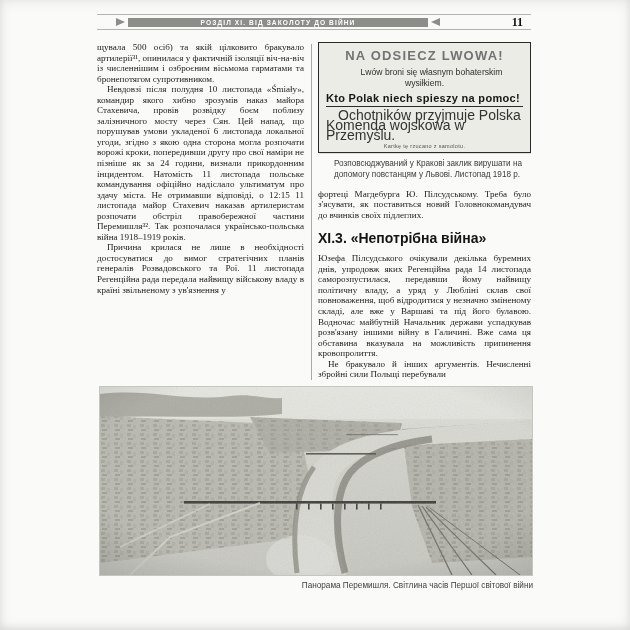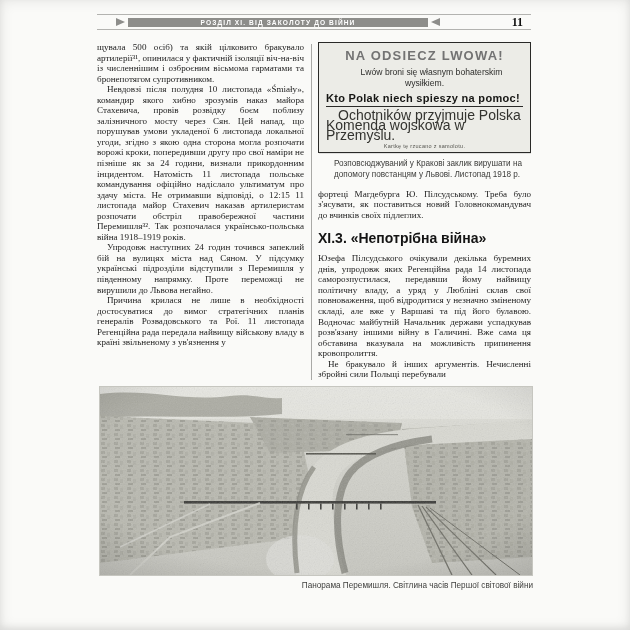--- a/index.html
+++ b/index.html
@@ -98,21 +98,20 @@
     </div>
     <span class="tri tri-l"></span>
     <span class="page-number">11</span>
   </div>
 
   <div class="columns">
 
     <div class="col-left body-text">
       <p>щувала 500 осіб) та якій цілковито бракувало артилерії³¹, опинилася у фактичній ізоляції віч-на-віч із численнішим і озброєним вісьмома гарматами та бронепотягом супротивником.</p>
       <p class="indent">Невдовзі після полудня 10 листопада «Śmiały», командир якого хибно зрозумів наказ майора Стахевича, провів розвідку боєм поблизу залізничного мосту через Сян. Цей напад, що порушував умови укладеної 6 листопада локальної угоди, згідно з якою одна сторона могла розпочати ворожі кроки, попередивши другу про свої наміри не пізніше як за 24 години, визнали прикордонним інцидентом. Натомість 11 листопада польське командування офіційно надіслало ультиматум про здачу міста. Не отримавши відповіді, о 12:15 11 листопада майор Стахевич наказав артилеристам розпочати обстріл правобережної частини Перемишля³². Так розпочалася українсько-польська війна 1918–1919 років.</p>
-      <p class="indent">Упродовж наступних 24 годин точився запеклий бій на вулицях міста над Сяном. У підсумку українські підрозділи відступили з Перемишля у південному напрямку. Проте переможці не вирушили до Львова негайно.</p>
       <p class="indent">Причина крилася не лише в необхідності достосуватися до вимог стратегічних планів генералів Розвадовського та Рої. 11 листопада Регенційна рада передала найвищу військову владу в країні звільненому з ув'язнення у</p>
     </div>
 
     <div class="col-divider"></div>
 
     <div class="col-right body-text">
 
       <div class="poster">
         <div class="poster-title">NA ODSIECZ LWOWA!</div>
         <div class="poster-sub">Lwów broni się własnym bohaterskim wysiłkiem.</div>

